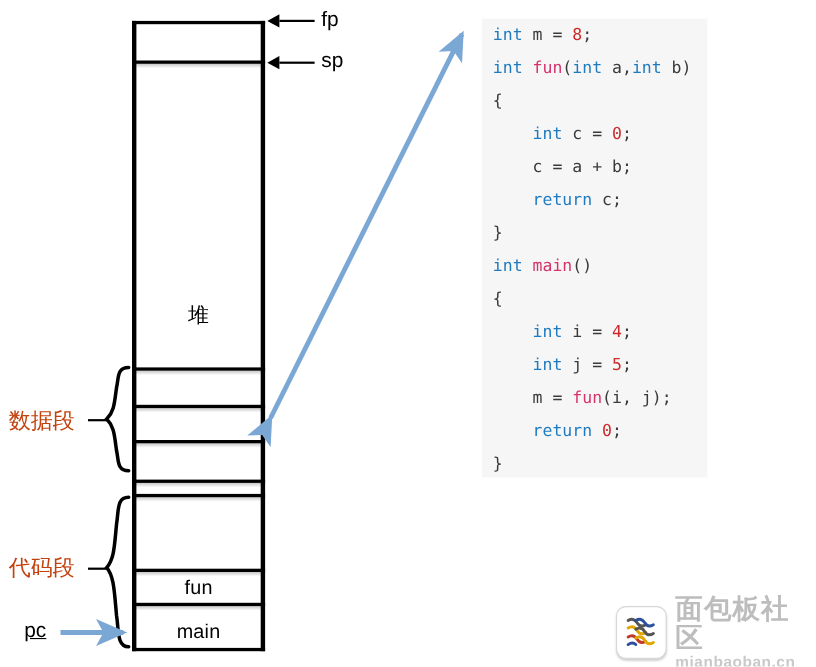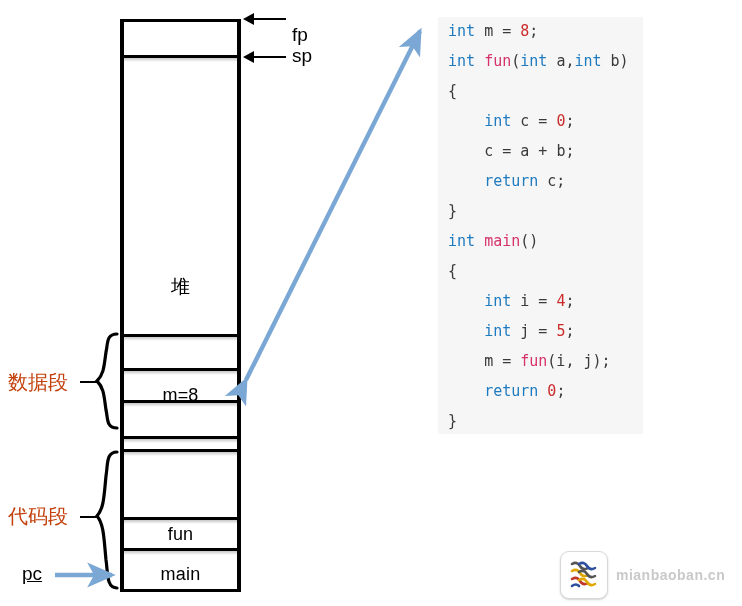--- a/index.html
+++ b/index.html
@@ -94,29 +94,28 @@
 
     <div class="hline" style="top:498px;"></div>
     <div class="shadow" style="top:501px;"></div>
 
     <div class="hline" style="top:529px;"></div>
     <div class="shadow" style="top:532px;"></div>
 
     <div class="hline" style="top:570px;"></div>
 
     <div class="celltext" style="top:255px;font-size:19px;font-family:'DejaVu Sans',sans-serif;">堆</div>
-    <div class="celltext" style="top:366px;">m=8</div>
     <div class="celltext" style="top:505px;">fun</div>
     <div class="celltext" style="top:545px;">main</div>
   </div>
 
   <div>
     <div class="arrowhead-left" style="left:243px;top:13px;"></div>
     <div class="arrow-h" style="left:254px;top:18px;width:32px;"></div>
-    <div class="ptr-label" style="left:292px;top:24px;">fp</div>
+    <div class="ptr-label" style="left:292px;top:8px;">fp</div>
   </div>
 
   <div>
     <div class="arrowhead-left" style="left:243px;top:51px;"></div>
     <div class="arrow-h" style="left:254px;top:56px;width:32px;"></div>
     <div class="ptr-label" style="left:292px;top:45px;text-align:center;">sp</div>
   </div>
 
   <svg class="bluearrow" viewBox="0 0 742 606" width="742" height="606" style="position:absolute;">
 
@@ -177,17 +176,18 @@
           <path d="M5 13 q5 -3 8 2 q3 5 8 2" stroke="#e0a800"></path>
           <path d="M12 6 q5 -3 8 2 q3 5 8 2" stroke="#2b4f9e"></path>
           <path d="M5 21 q5 -3 8 2 q3 5 8 2" stroke="#c0392b"></path>
           <path d="M12 14 q5 -3 8 2 q3 5 8 2" stroke="#555"></path>
           <path d="M12 22 q5 -3 8 2 q3 5 8 2" stroke="#e0a800"></path>
           <path d="M5 28 q4 -3 7 0" stroke="#2b4f9e"></path>
         </g>
       </svg>
     </div>
     <div class="wm-txt">
+      <div class="wm-cn">面包板社区</div>
       <div class="wm-en">mianbaoban.cn</div>
     </div>
   </div>
 
 </div>
 
 </body></html>

